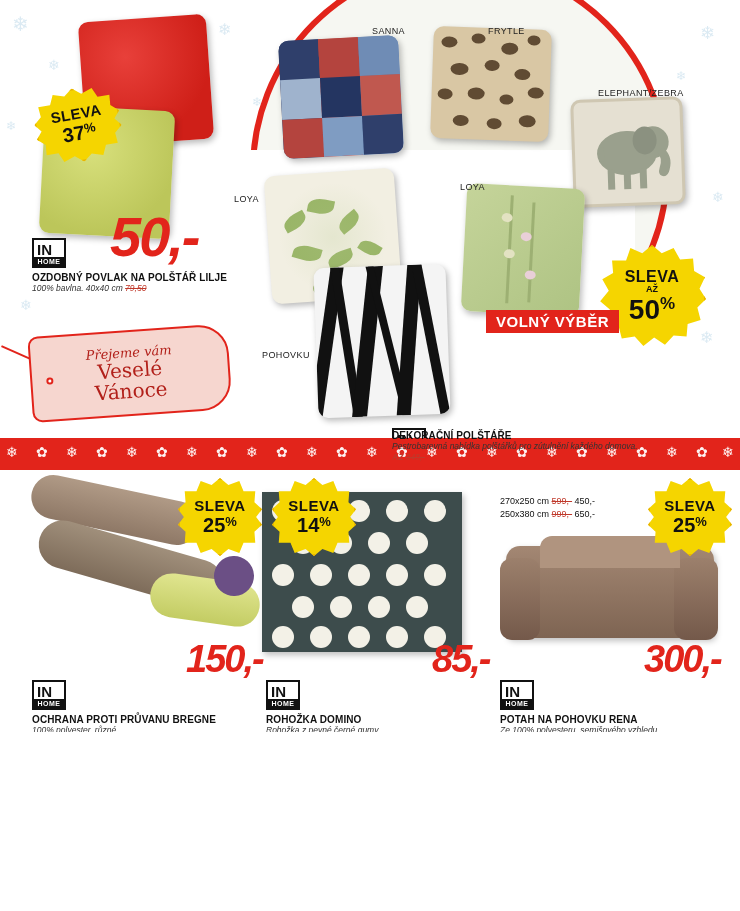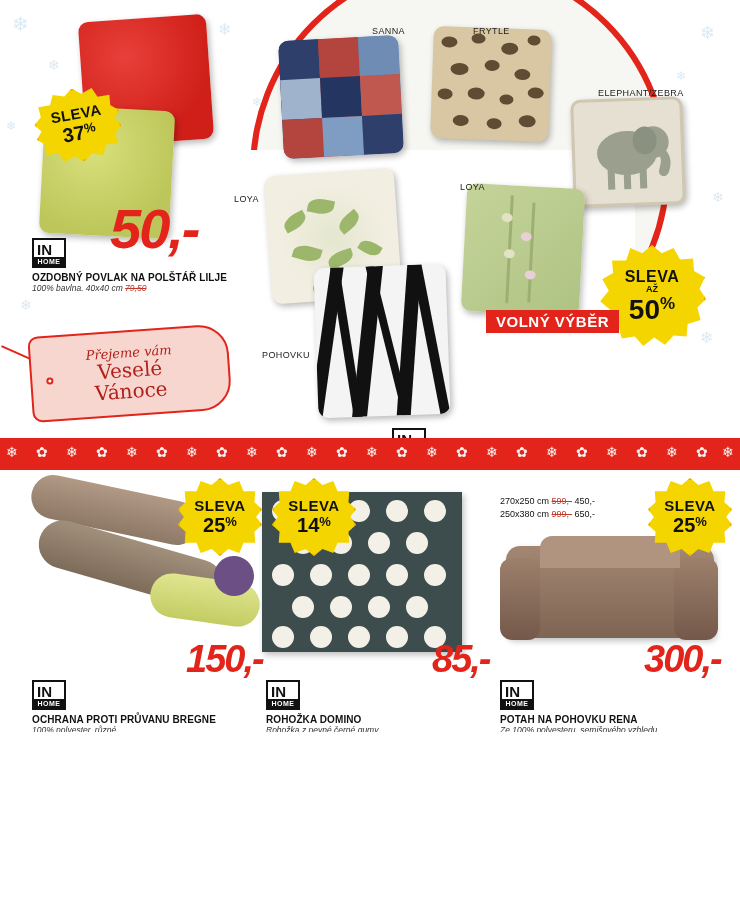--- a/index.html
+++ b/index.html
@@ -188,21 +188,21 @@
     font-family: "Liberation Sans", sans-serif;
     font-weight: bold;
     color: #e2241b;
     font-style: italic;
     letter-spacing: -2px;
     line-height: .9;
   }
 
   
   .block1 { position: absolute; left: 32px; top: 238px; width: 200px; }
-  .price-50 { position: absolute; left: 110px; top: 204px; font-size: 56px; }
+  .price-50 { position: absolute; left: 110px; top: 212px; font-size: 56px; }
 
   
   .volny {
     position: absolute; left: 486px; top: 310px;
     background: #e2241b; color: #fff;
     font-size: 15px; font-weight: bold;
     padding: 3px 10px;
     letter-spacing: .5px;
   }
   .price-175 { position: absolute; left: 486px; top: 332px; font-size: 76px; }
@@ -325,21 +325,21 @@
       <div class="spot" style="left:52px;top:32px;width:15px;height:11px;"></div>
       <div class="spot" style="left:82px;top:40px;width:16px;height:11px;"></div>
       <div class="spot" style="left:6px;top:62px;width:15px;height:11px;"></div>
       <div class="spot" style="left:36px;top:60px;width:17px;height:12px;"></div>
       <div class="spot" style="left:68px;top:66px;width:14px;height:10px;"></div>
       <div class="spot" style="left:96px;top:58px;width:16px;height:11px;"></div>
       <div class="spot" style="left:22px;top:88px;width:16px;height:11px;"></div>
       <div class="spot" style="left:56px;top:90px;width:15px;height:11px;"></div>
       <div class="spot" style="left:88px;top:86px;width:17px;height:12px;"></div>
     </div>
-    <div class="plabel" style="left:473px;top:26px;">FRYTLE</div>
+    <div class="plabel" style="left:488px;top:26px;">FRYTLE</div>
 
     <div class="pillow pillow-elephant">
       <svg width="106" height="102" viewBox="0 0 106 102">
         <ellipse cx="52" cy="52" rx="30" ry="22" fill="#9aa08d"></ellipse>
         <circle cx="78" cy="42" r="16" fill="#9aa08d"></circle>
         <path d="M88 48 q10 8 6 22 q-2 8 -8 6 q-4 -2 -2 -8 q4 -10 -2 -16 z" fill="#9aa08d"></path>
         <ellipse cx="70" cy="40" rx="12" ry="14" fill="#8b9180"></ellipse>
         <rect x="32" y="68" width="7" height="20" fill="#9aa08d"></rect>
         <rect x="48" y="70" width="7" height="18" fill="#9aa08d"></rect>
         <rect x="64" y="68" width="7" height="20" fill="#9aa08d"></rect>
@@ -423,20 +423,28 @@
     <div class="volny">VOLNÝ VÝBĚR</div>
 
     <div class="block2">
       <div class="inhome">
         <div class="in">IN</div>
 
       </div>
     </div>
   </div>
 
+  <div style="position:absolute;left:392px;top:430px;width:250px;z-index:5;">
+    <div class="prod-title">DEKORAČNÍ POLŠTÁŘE</div>
+    <div class="prod-desc">
+      <span>Pestrobarevná nabídka polštářků pro zútulnění každého domova.</span>
+      <span style="font-weight:bold;color:#c0392b;">AŽ</span>
+      <span class="strike">349,-</span>
+    </div>
+  </div>
 
   <div class="divider">
     <span class="flake" style="left:6px;">❄</span>
     <span class="flake" style="left:36px;">✿</span>
     <span class="flake" style="left:66px;">❄</span>
     <span class="flake" style="left:96px;">✿</span>
     <span class="flake" style="left:126px;">❄</span>
     <span class="flake" style="left:156px;">✿</span>
     <span class="flake" style="left:186px;">❄</span>
     <span class="flake" style="left:216px;">✿</span>

